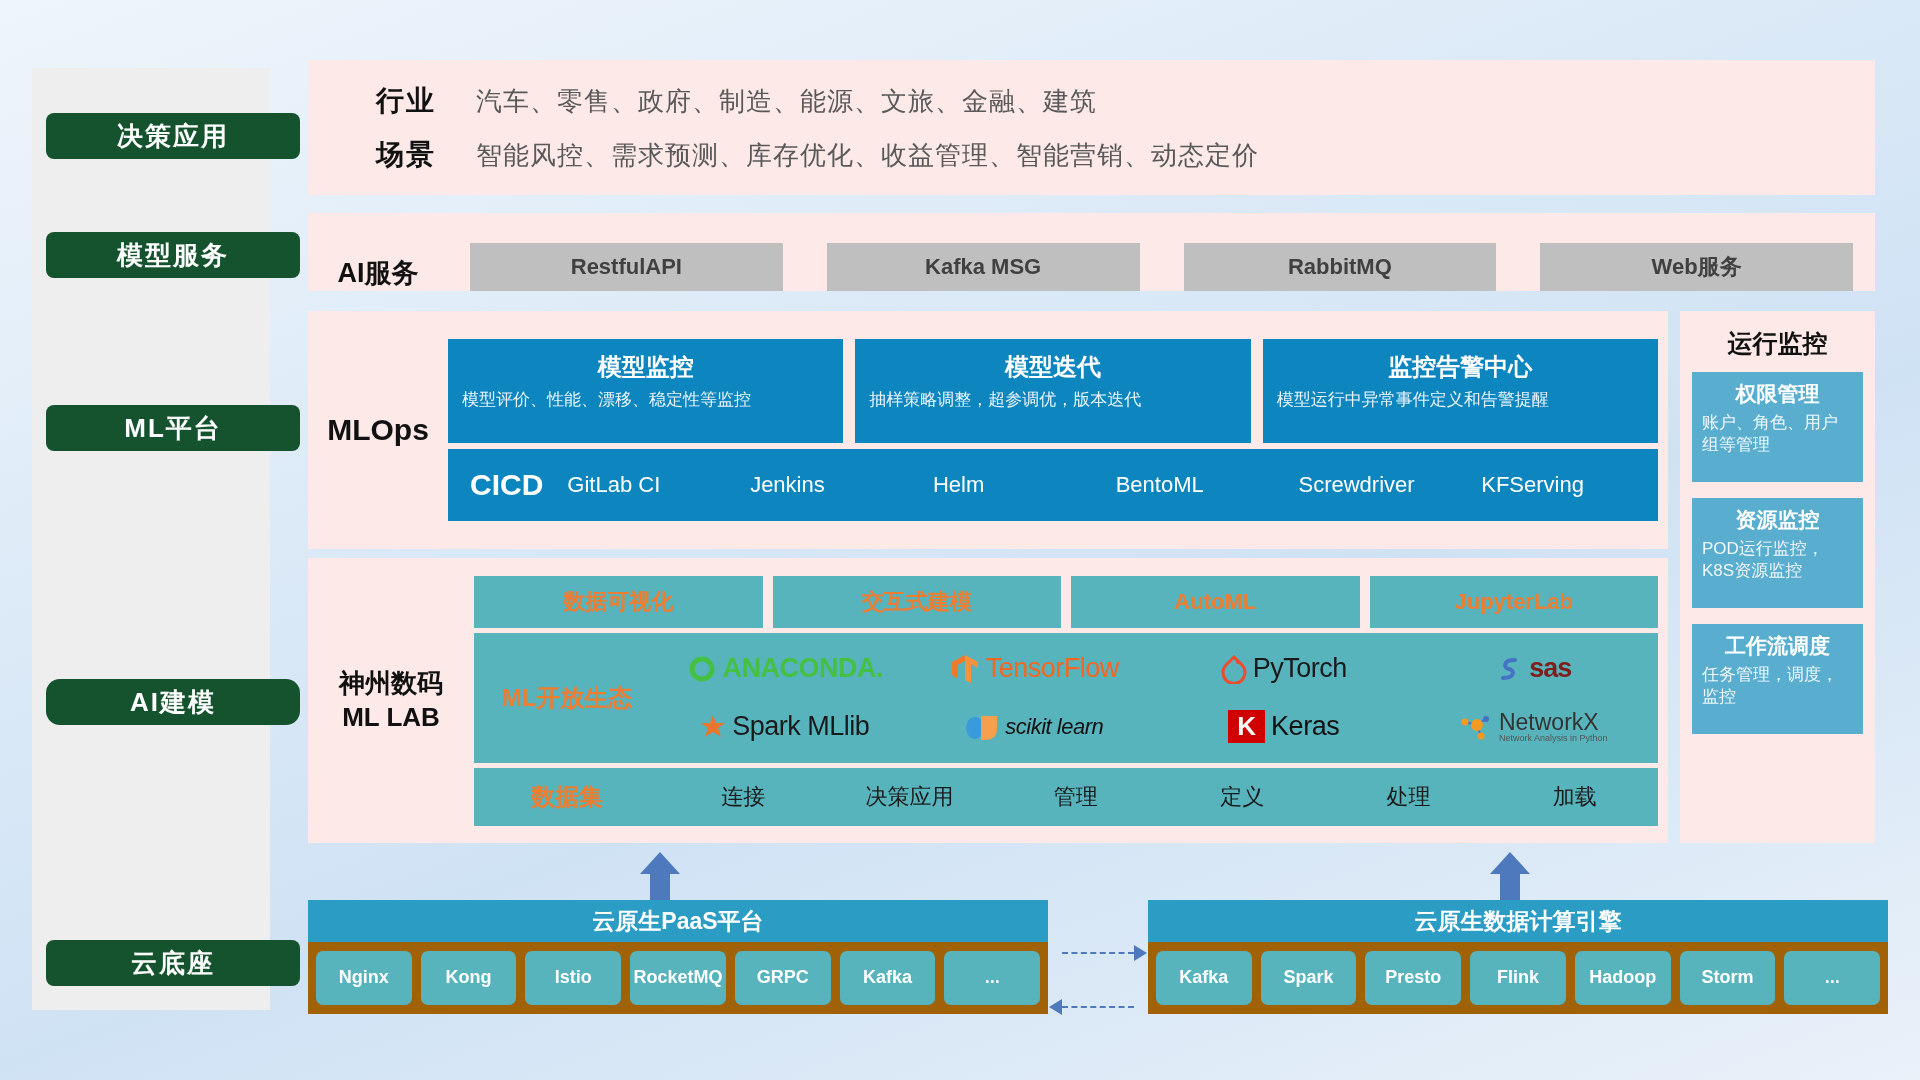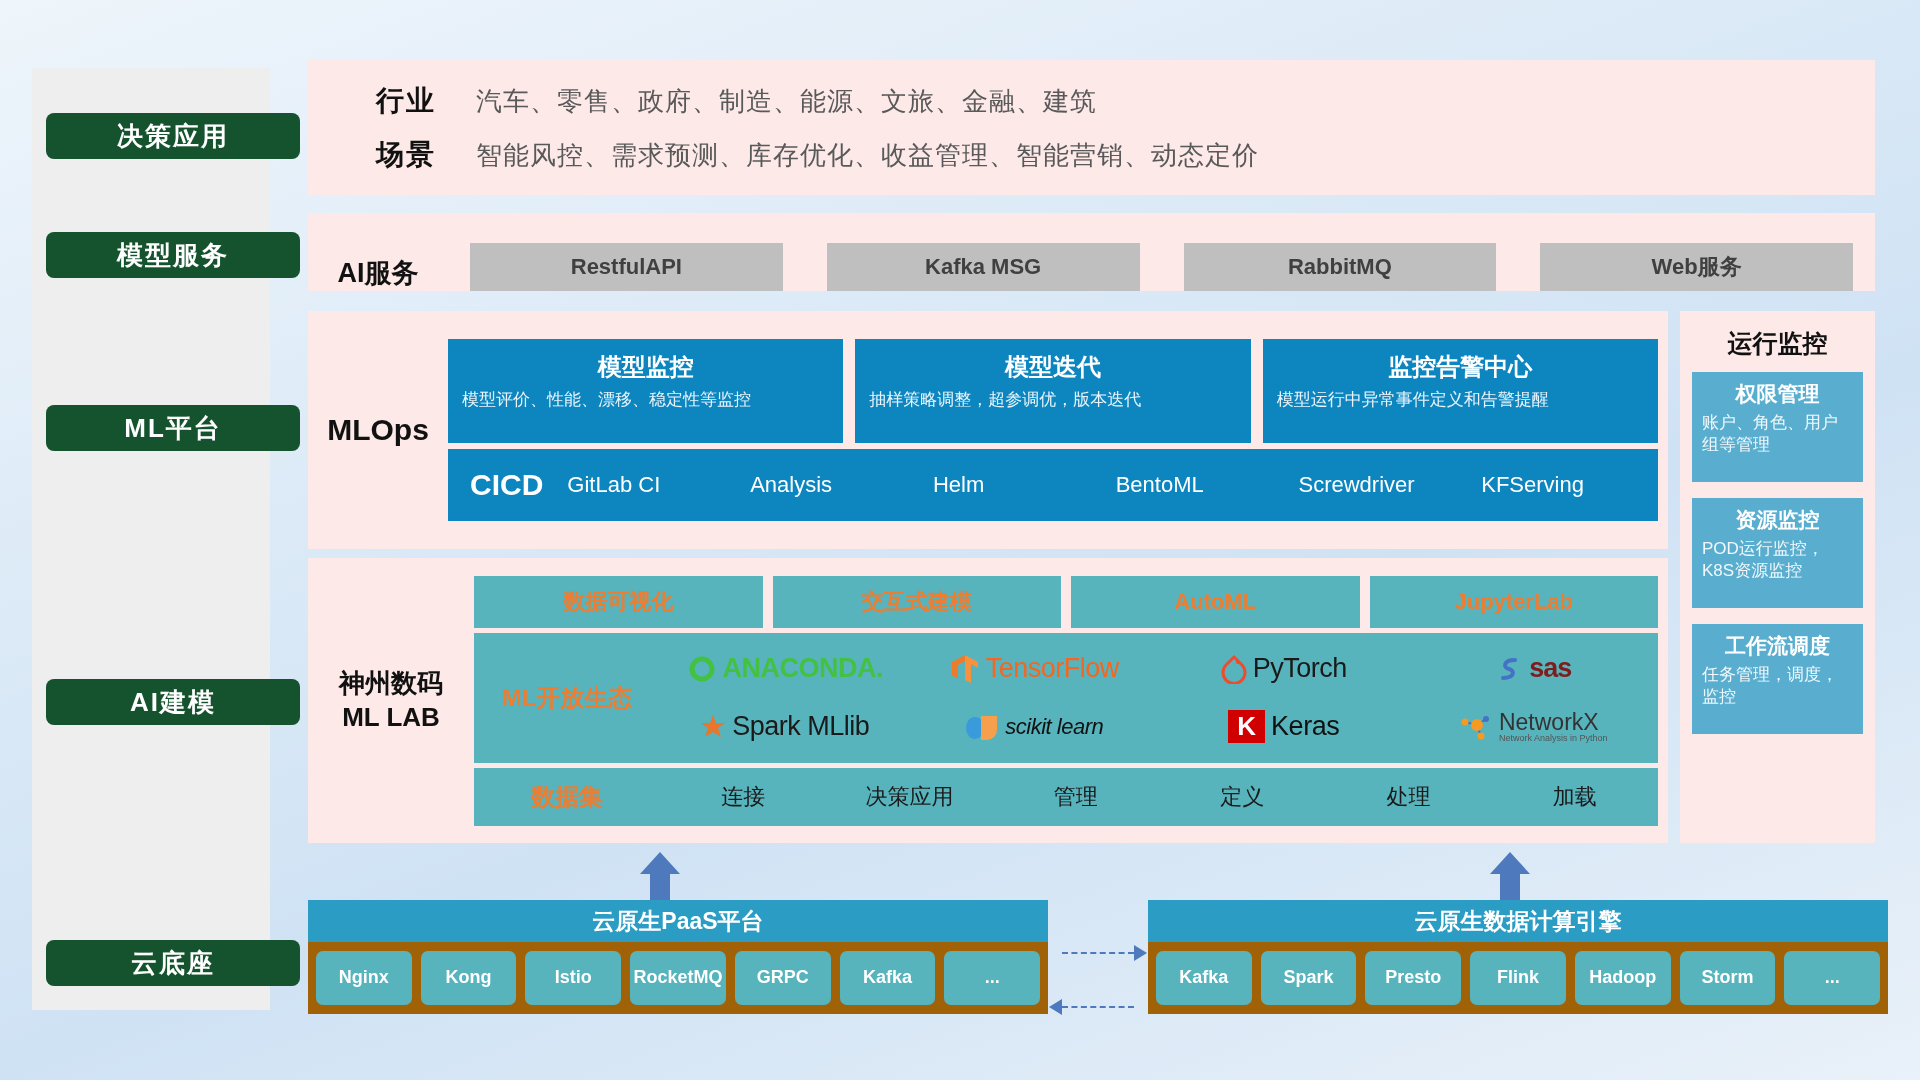--- a/index.html
+++ b/index.html
@@ -19,21 +19,21 @@
   .layer-pill {
     position: absolute; left: 46px; width: 254px; height: 46px;
     background: #14532d; border-radius: 8px;
     color: #fff; font-size: 26px; font-weight: bold;
     display: flex; align-items: center; justify-content: center;
     letter-spacing: 2px;
   }
   .pill-0 { top: 113px; }
   .pill-1 { top: 232px; }
   .pill-2 { top: 405px; }
-  .pill-3 { top: 679px; }
+  .pill-3 { top: 679px; border-radius: 14px; }
   .pill-4 { top: 940px; }
 
   
   .band {
     position: absolute; background: #fce9e8;
   }
 
   
   .band-apps { left: 308px; top: 60px; width: 1567px; height: 135px; padding: 14px 0; }
   .app-row { display: flex; align-items: center; height: 54px; padding-left: 28px; }
@@ -197,21 +197,21 @@
         </div>
         <div class="mlops-card">
           <h4>监控告警中心</h4>
           <p>模型运行中异常事件定义和告警提醒</p>
         </div>
       </div>
       <div class="cicd-bar">
         <div class="cicd-title">CICD</div>
         <div class="cicd-items">
           <div class="cicd-item">GitLab CI</div>
-          <div class="cicd-item">Analysis</div>
+          <div class="cicd-item">Jenkins</div>
           <div class="cicd-item">Helm</div>
           <div class="cicd-item">BentoML</div>
           <div class="cicd-item">Screwdriver</div>
           <div class="cicd-item">KFServing</div>
         </div>
       </div>
     </div>
   </div>
 
   <div class="band band-lab">

